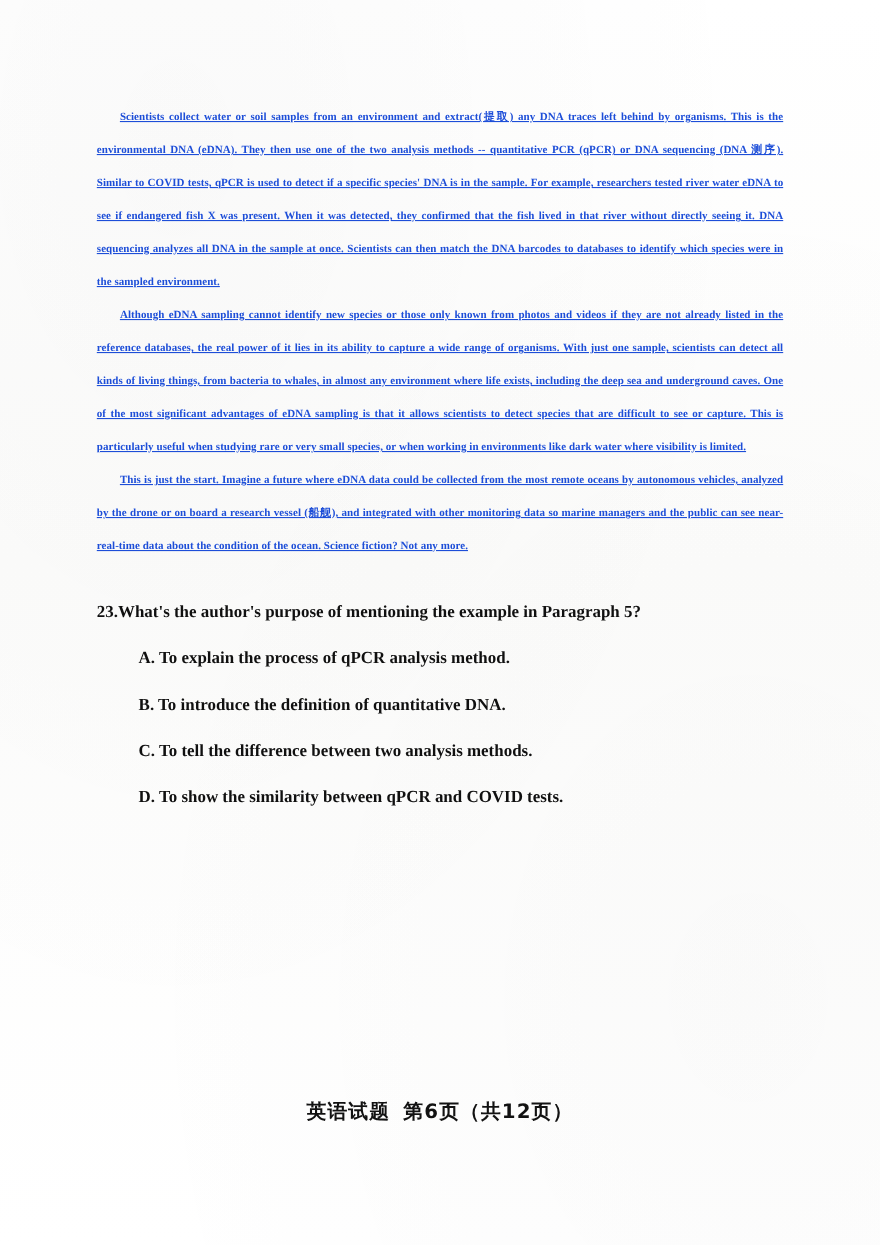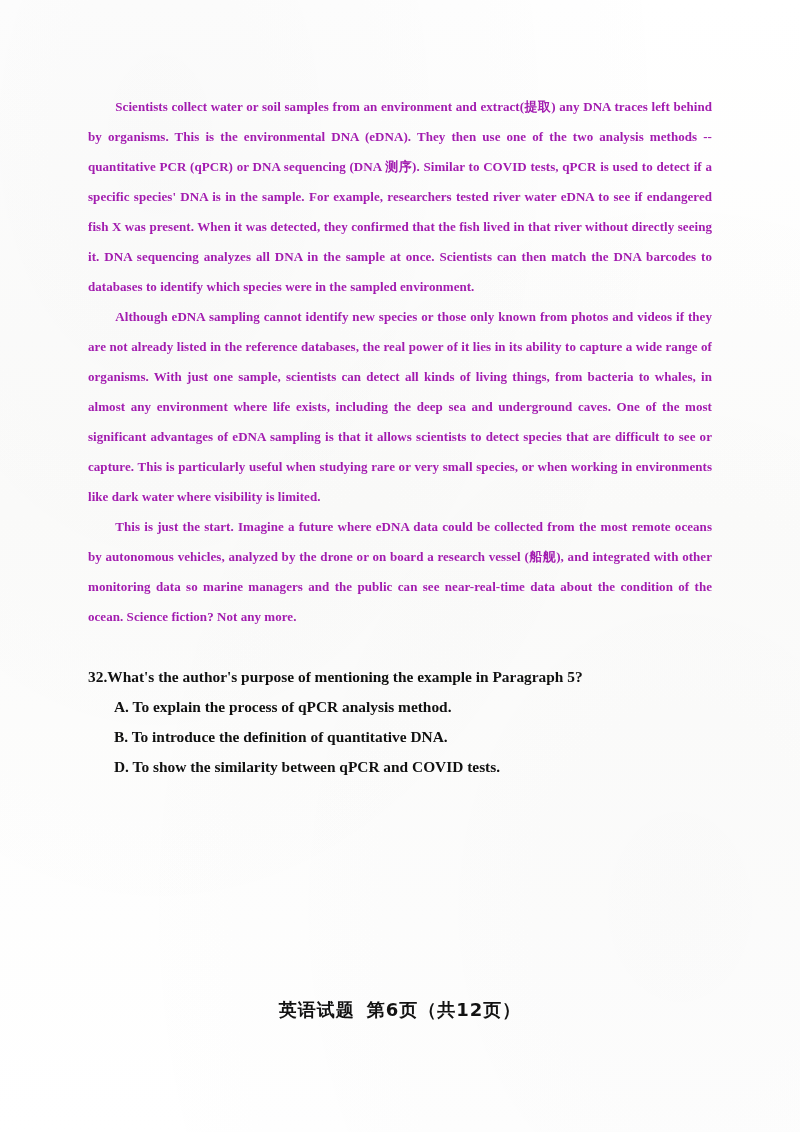--- a/index.html
+++ b/index.html
@@ -29,26 +29,27 @@
       linear-gradient(180deg, #ffffff 0%, #fcfcfb 45%, #ffffff 100%);
     pointer-events: none;
   }
   .content {
     position: absolute;
     left: 88px;
     top: 92px;
     width: 624px;
   }
   .passage {
-    font-size: 13px;
+    font-size: 10px;
     line-height: 30px;
-    color: #a21caf;
+    color: #1d4ed8;
     text-align: justify;
     text-justify: inter-word;
     letter-spacing: 0.05px;
+    text-decoration: underline;
   }
   .passage p {
     margin: 0 0 0 0;
     text-indent: 2.1em;
     font-weight: 600;
     -webkit-font-smoothing: none;
   }
   .questions {
     margin-top: 30px;
     font-size: 15.4px;
@@ -59,21 +60,21 @@
   .q-stem {
     margin: 0;
     text-indent: 0;
   }
   .options {
     list-style: none;
     margin: 0;
     padding: 0;
   }
   .option {
-    margin: 0;
+    margin: 12px;
     padding-left: 26px;
   }
   .footer {
     position: absolute;
     left: 0;
     right: 0;
     top: 998px;
     text-align: center;
     font-family: "DejaVu Sans", "Liberation Sans", sans-serif;
     font-size: 18px;
@@ -91,24 +92,25 @@
 
   <div class="content">
 
     <div class="passage">
       <p>Scientists collect water or soil samples from an environment and extract(提取) any DNA traces left behind by organisms. This is the environmental DNA (eDNA). They then use one of the two analysis methods -- quantitative PCR (qPCR) or DNA sequencing (DNA 测序). Similar to COVID tests, qPCR is used to detect if a specific species' DNA is in the sample. For example, researchers tested river water eDNA to see if endangered fish X was present. When it was detected, they confirmed that the fish lived in that river without directly seeing it. DNA sequencing analyzes all DNA in the sample at once. Scientists can then match the DNA barcodes to databases to identify which species were in the sampled environment.</p>
       <p>Although eDNA sampling cannot identify new species or those only known from photos and videos if they are not already listed in the reference databases, the real power of it lies in its ability to capture a wide range of organisms. With just one sample, scientists can detect all kinds of living things, from bacteria to whales, in almost any environment where life exists, including the deep sea and underground caves. One of the most significant advantages of eDNA sampling is that it allows scientists to detect species that are difficult to see or capture. This is particularly useful when studying rare or very small species, or when working in environments like dark water where visibility is limited.</p>
       <p>This is just the start. Imagine a future where eDNA data could be collected from the most remote oceans by autonomous vehicles, analyzed by the drone or on board a research vessel (船舰), and integrated with other monitoring data so marine managers and the public can see near-real-time data about the condition of the ocean. Science fiction? Not any more.</p>
     </div>
 
     <div class="questions">
-      <p class="q-stem"><span>32.</span><span>What's the author's purpose of mentioning the example in Paragraph 5?</span></p>
+      <p class="q-stem"><span>23.</span><span>What's the author's purpose of mentioning the example in Paragraph 5?</span></p>
       <ul class="options">
         <li class="option"><span>A.</span> <span>To explain the process of qPCR analysis method.</span></li>
         <li class="option"><span>B.</span> <span>To introduce the definition of quantitative DNA.</span></li>
+        <li class="option"><span>C.</span> <span>To tell the difference between two analysis methods.</span></li>
         <li class="option"><span>D.</span> <span>To show the similarity between qPCR and COVID tests.</span></li>
       </ul>
     </div>
 
   </div>
 
   <div class="footer">
     <span>英语试题</span><span class="sep"></span><span>第6页（共12页）</span>
   </div>
 

